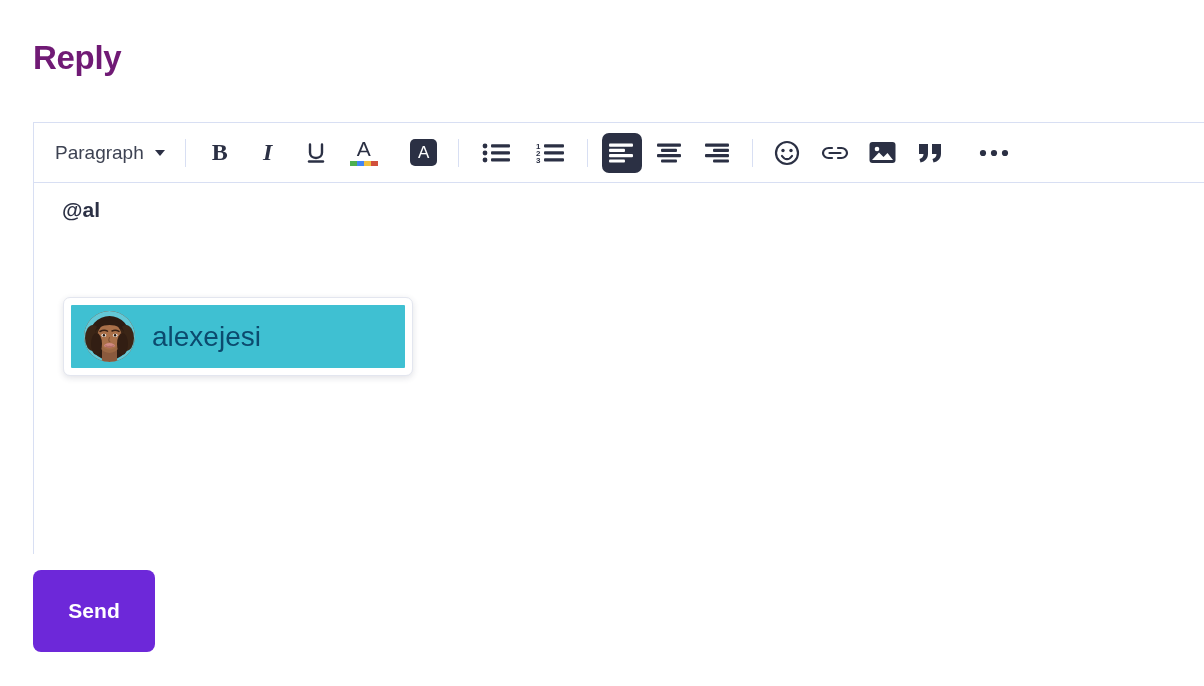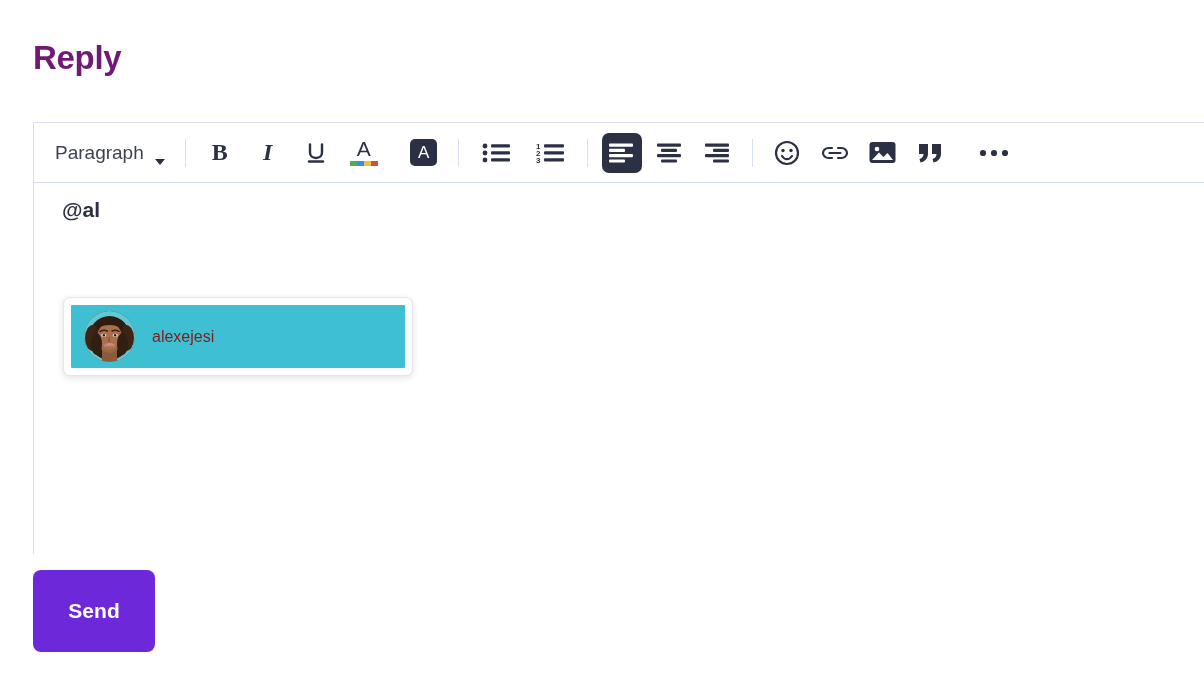--- a/index.html
+++ b/index.html
@@ -56,21 +56,21 @@
     background: #d8dff3;
     margin: 0 14px;
     flex: 0 0 auto;
   }
   .tb-spacer-sm { width: 8px; flex: 0 0 auto; }
   .tb-spacer-md { width: 20px; flex: 0 0 auto; }
 
   
   .para-select {
     display: flex;
-    align-items: flex-end;
+    align-items: center;
     gap: 11px;
     padding: 4px 6px 4px 2px;
     cursor: pointer;
     user-select: none;
     flex: 0 0 auto;
   }
   .para-label {
     font-size: 19px;
     color: #3d4252;
     line-height: 24px;
@@ -162,22 +162,22 @@
     display: flex;
     align-items: center;
     gap: 17px;
     height: 63px;
     padding: 0 13px;
     background: #3fc0d2;
     cursor: pointer;
     border-radius: 1px;
   }
   .mention-name {
-    font-size: 16px;
-    color: #7f1d1d;
+    font-size: 28px;
+    color: #0c4a6e;
     line-height: 24px;
   }
   .avatar {
     width: 51px; height: 51px;
     border-radius: 50%;
     overflow: hidden;
     flex: 0 0 auto;
     background: #8d6248;
     position: relative;
   }

